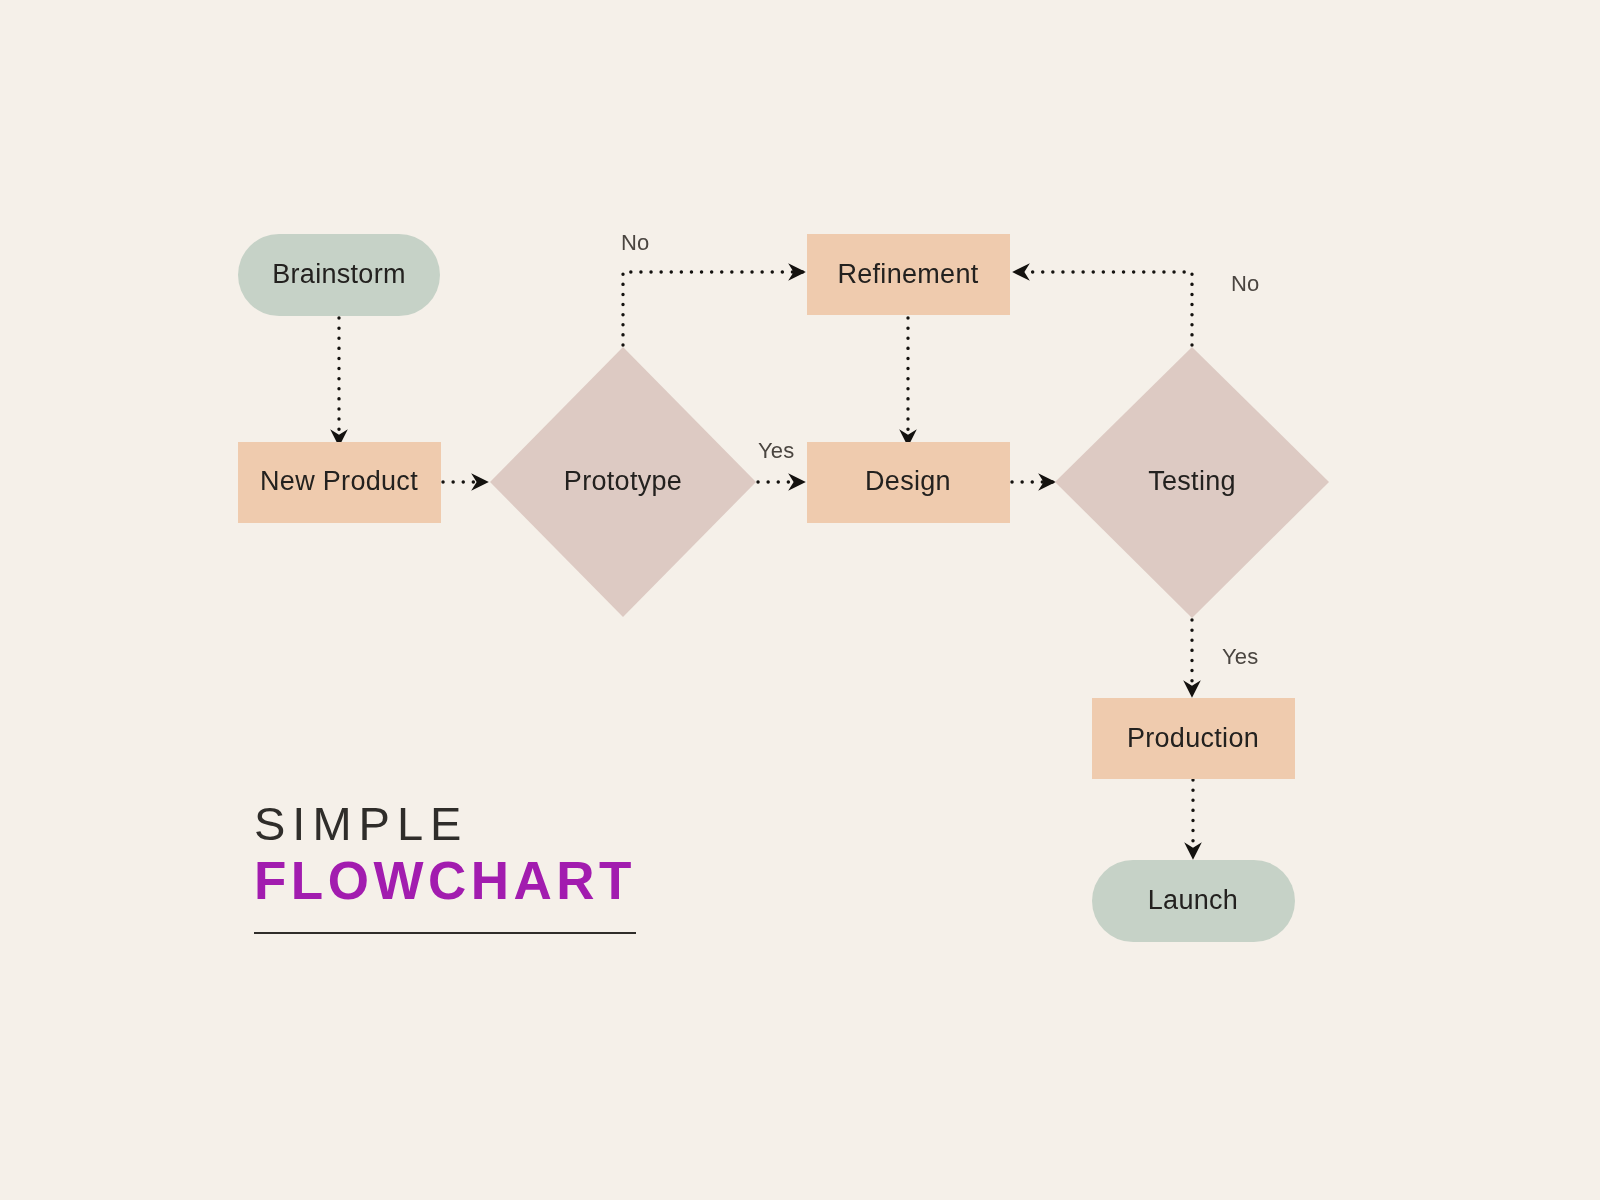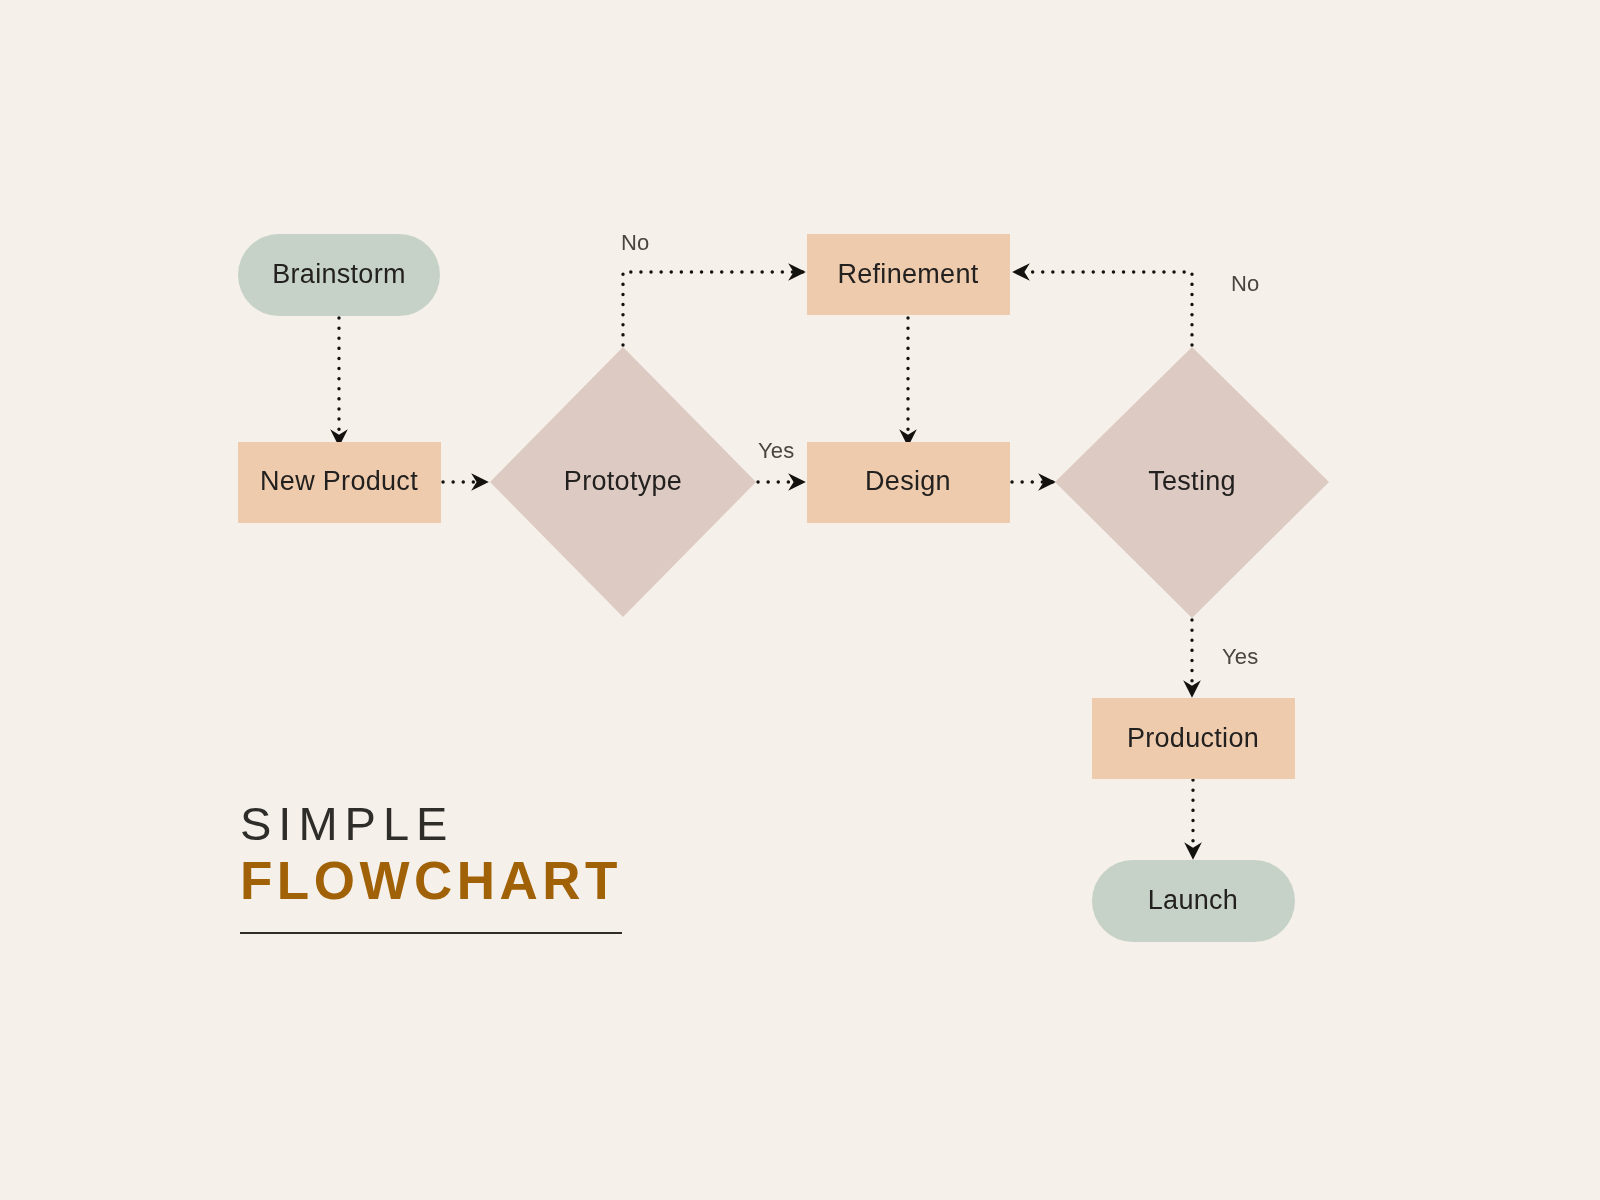--- a/index.html
+++ b/index.html
@@ -44,39 +44,39 @@
   .conn {
     fill: none;
     stroke: #14120f;
     stroke-width: 3.4;
     stroke-linecap: round;
     stroke-dasharray: 0.1 10;
   }
   .arrowhead { fill: #14120f; }
   .title-block {
     position: absolute;
-    left: 240px;
+    left: 254px;
     top: 798px;
     width: 520px;
   }
   .title-line1 {
     font-family: "Liberation Sans", sans-serif;
     font-size: 47px;
     font-weight: 300;
     letter-spacing: 7px;
     color: #2f2d2a;
     line-height: 1.12;
     white-space: nowrap;
   }
   .title-line2 {
     font-family: "Liberation Sans", sans-serif;
     font-size: 53px;
     font-weight: 700;
     letter-spacing: 4.5px;
-    color: #a16207;
+    color: #a21caf;
     line-height: 1.12;
     white-space: nowrap;
   }
   .title-rule {
     margin-top: 22px;
     width: 382px;
     height: 2px;
     background: #2f2d2a;
   }
 </style>

